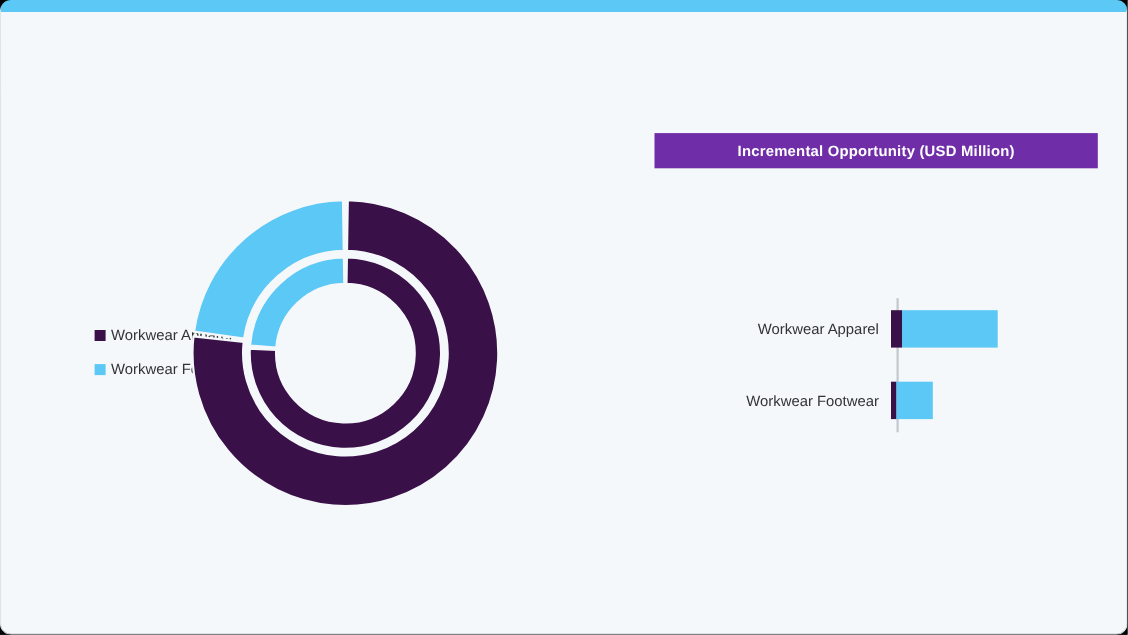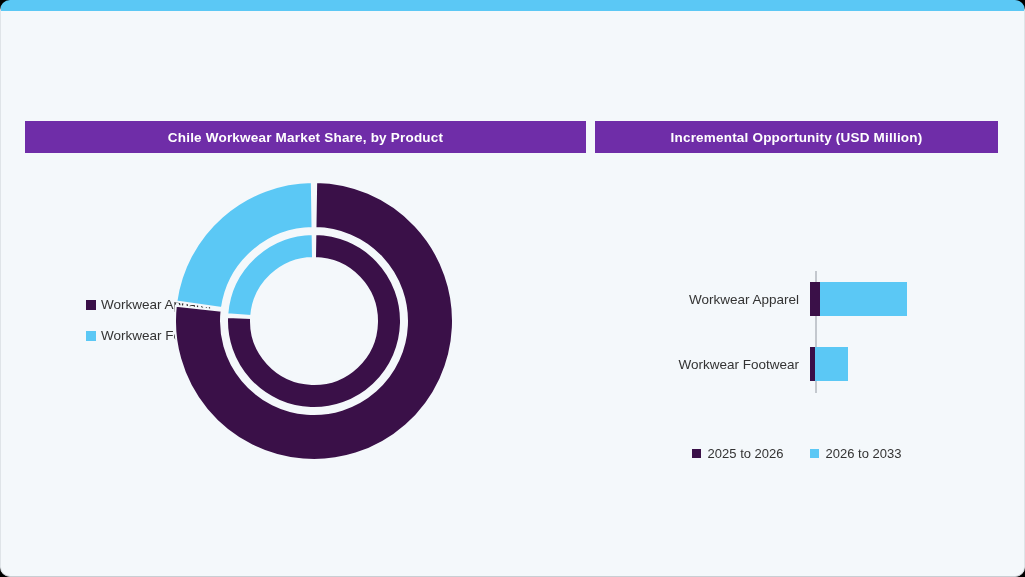--- a/index.html
+++ b/index.html
@@ -183,21 +183,20 @@
     margin-right: 7px;
     flex: 0 0 auto;
   }
 </style>
 </head>
 <body>
 
 <div id="frame">
 
 
-  <div class="title-bar" id="title-left">Chile Workwear Market Share, by Product</div>
   <div class="title-bar" id="title-right">Incremental Opportunity (USD Million)</div>
 
   <div id="donut-panel">
 
     <div id="donut-legend">
       <div class="legend-row">
         <span class="legend-swatch" style="background:#3a1048"></span>
         <span>Workwear Apparel</span>
       </div>
       <div class="legend-row">
@@ -231,24 +230,14 @@
     </div>
 
     <div class="bar-row" id="bar-row-1">
       <div class="bar-label">Workwear Footwear</div>
       <div class="bar-track">
         <div class="bar-seg" style="background: rgb(58, 16, 72); width: 5px;"></div>
         <div class="bar-seg" style="background: rgb(91, 200, 245); width: 33px;"></div>
       </div>
     </div>
 
-    <div id="bar-legend">
-      <div class="bl-item">
-        <span class="bl-swatch" style="background:#3a1048"></span>
-        <span>2025 to 2026</span>
-      </div>
-      <div class="bl-item">
-        <span class="bl-swatch" style="background:#5bc8f5"></span>
-        <span>2026 to 2033</span>
-      </div>
-    </div>
   </div>
 </div>
 
 </body></html>

